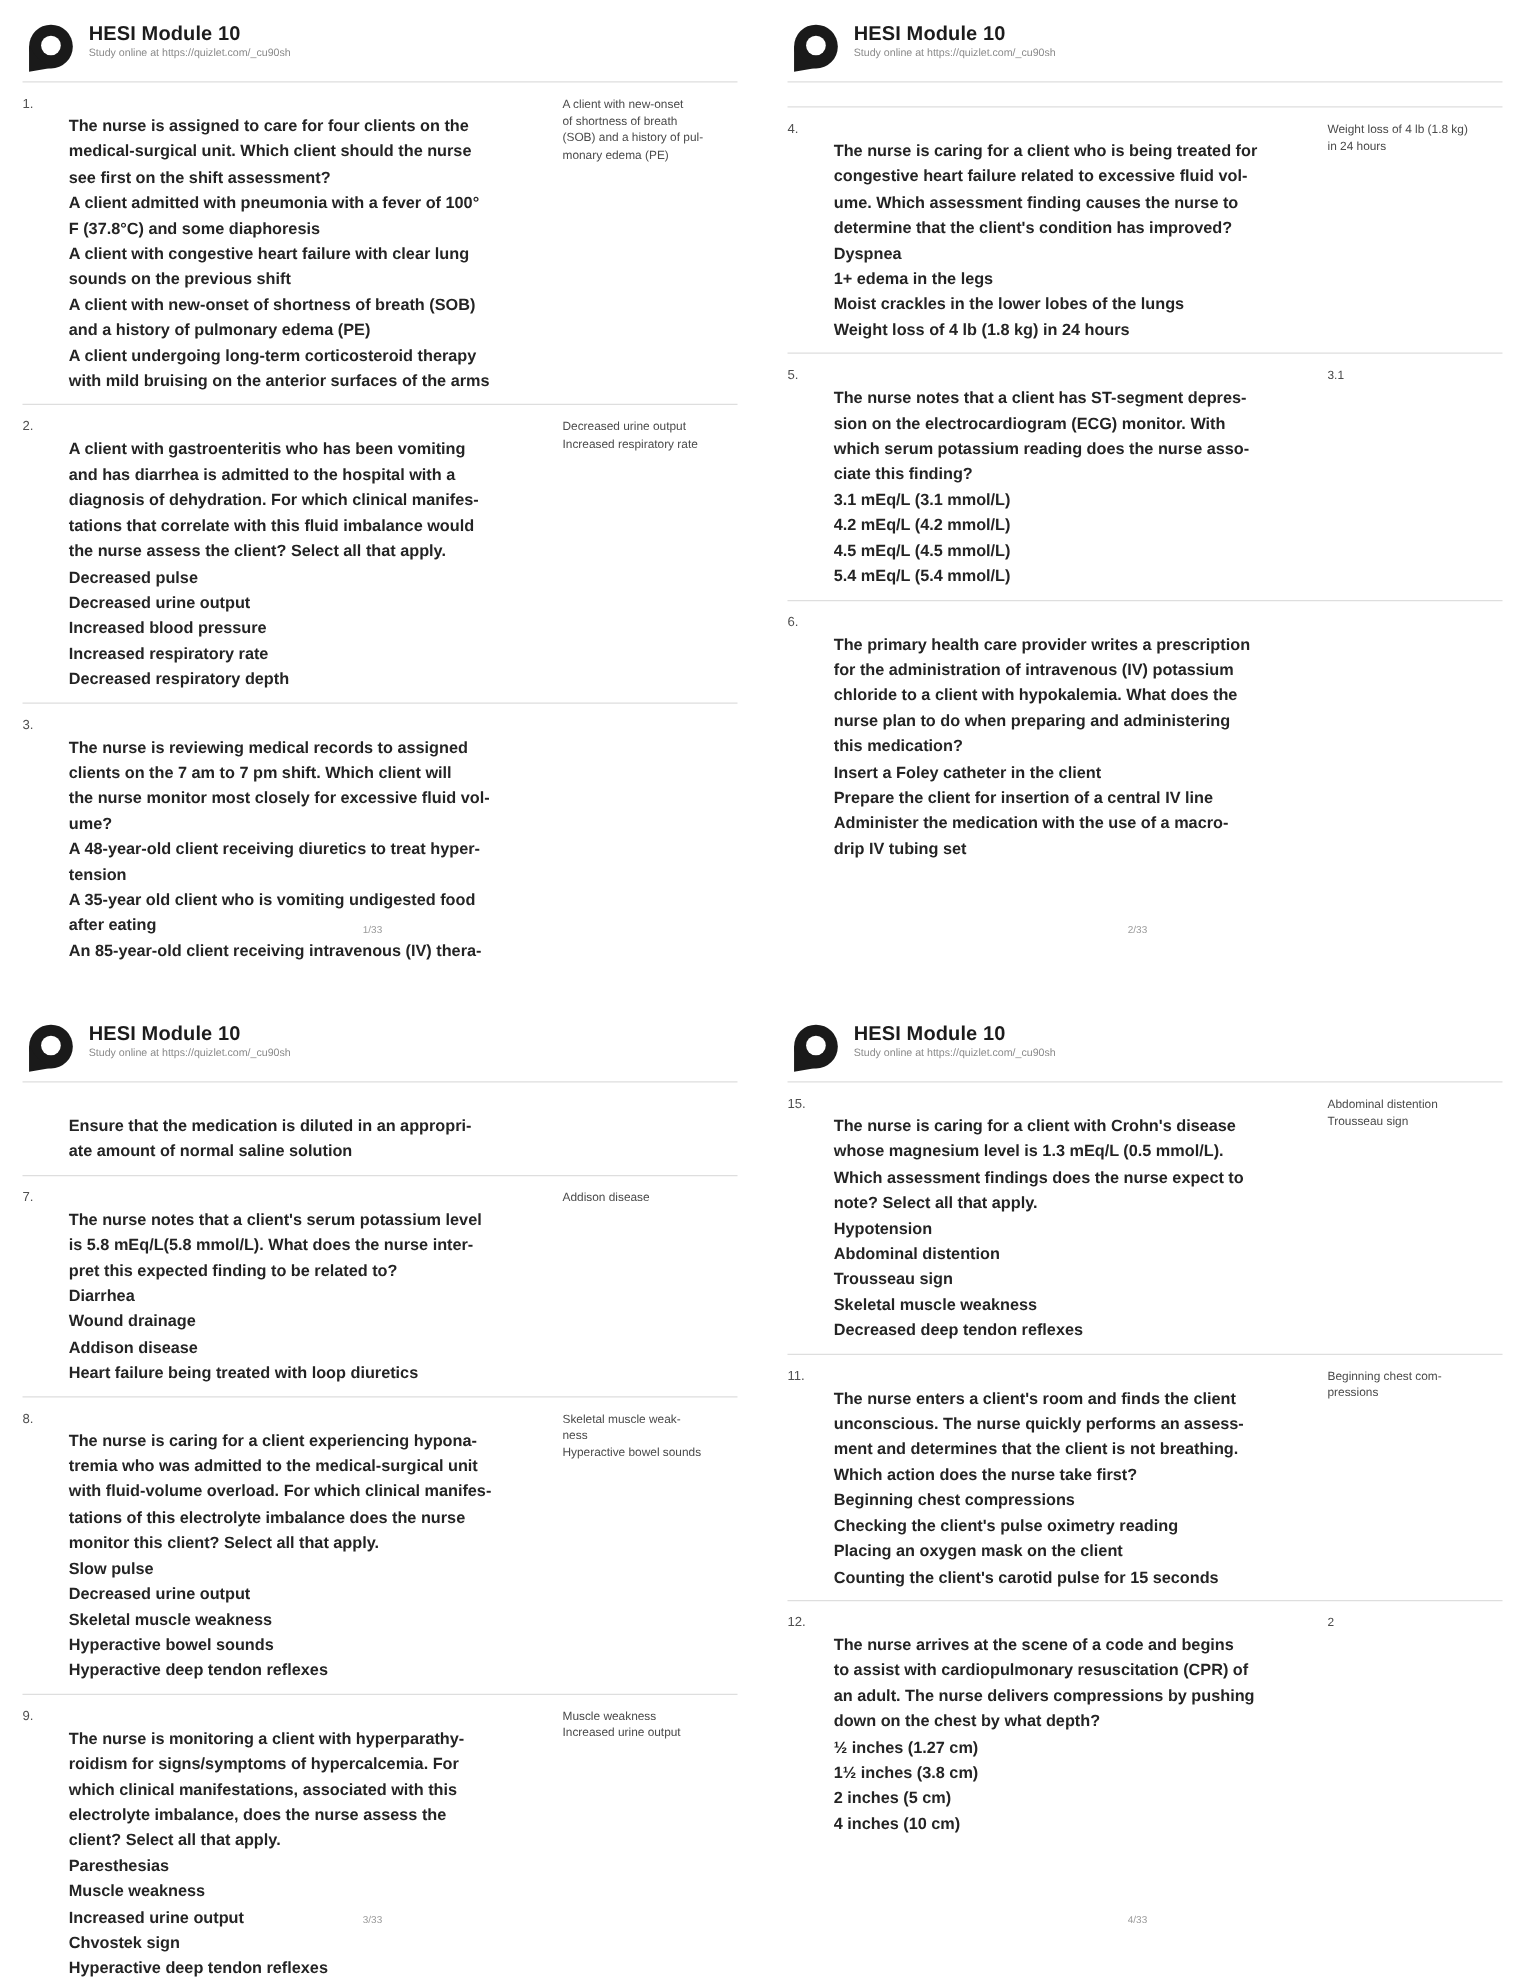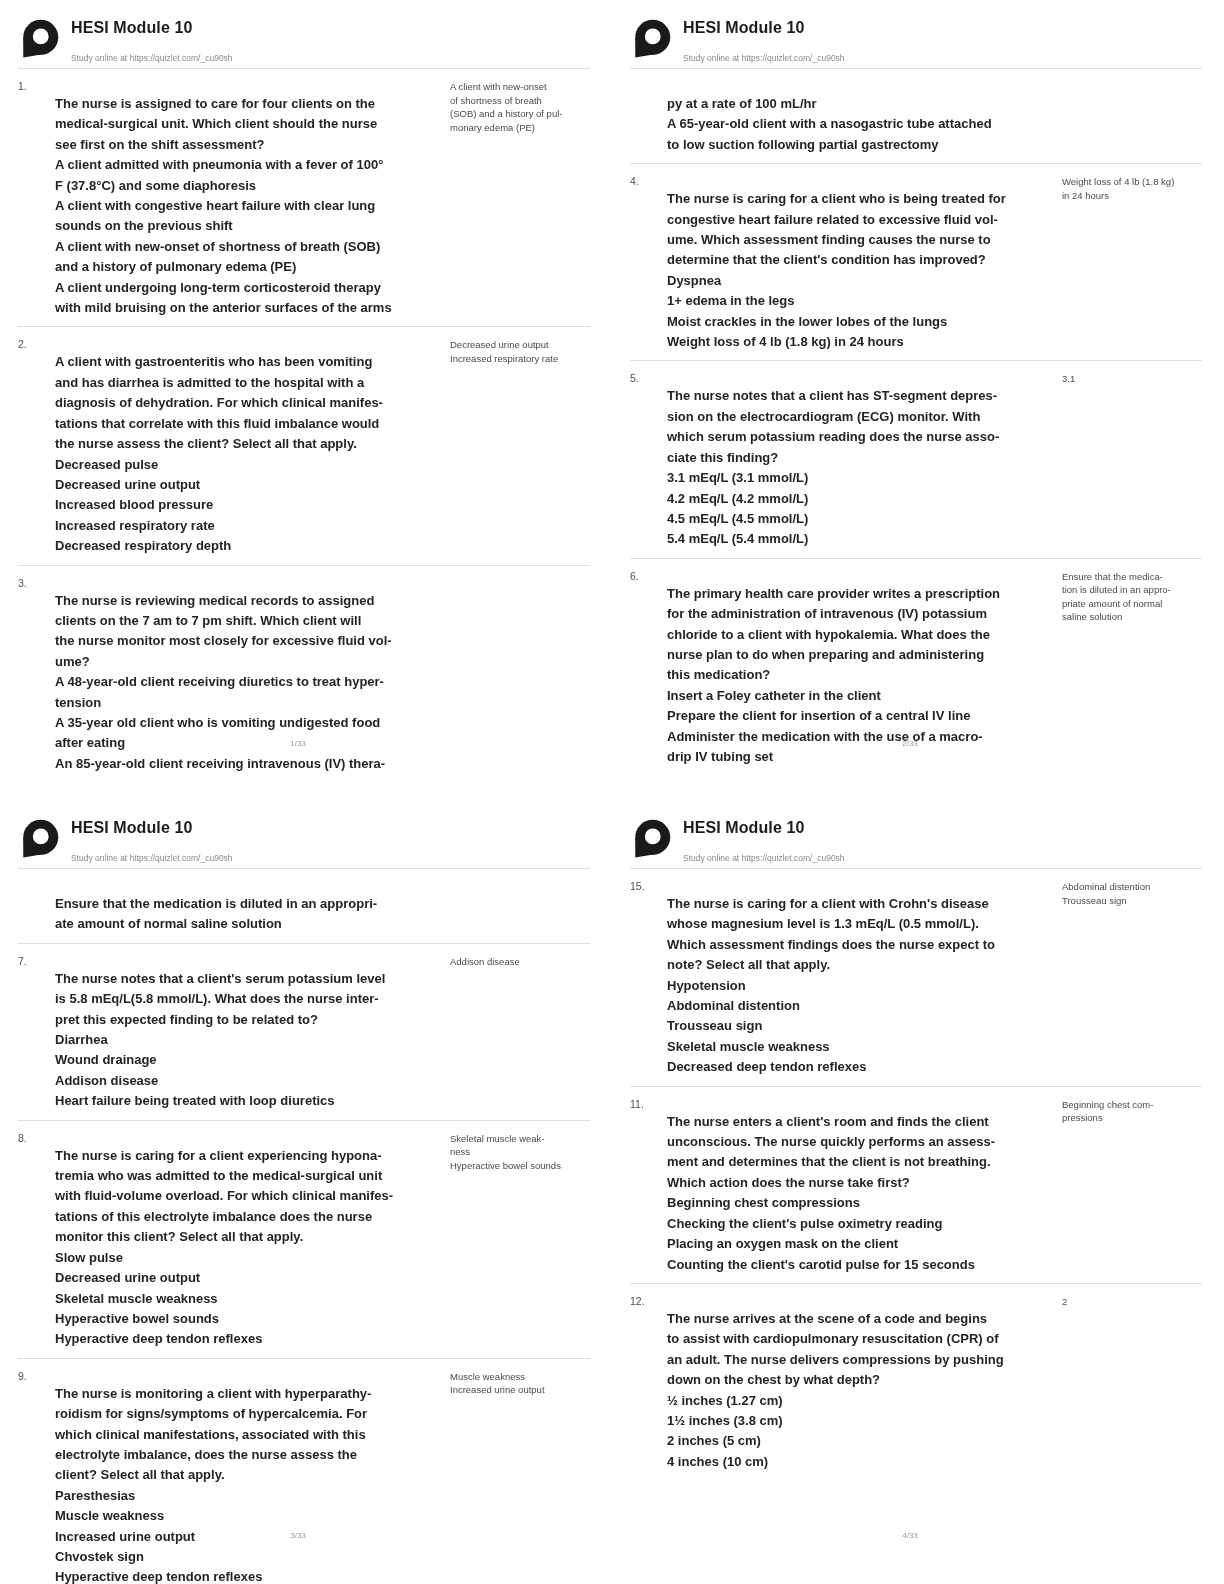--- a/index.html
+++ b/index.html
@@ -5,21 +5,21 @@
   html,body{margin:0;padding:0;background:#ffffff;}
   body{width:1224px;height:1584px;font-family:"Liberation Sans",sans-serif;-webkit-font-smoothing:antialiased;}
   .sheet{display:grid;grid-template-columns:612px 612px;grid-template-rows:792px 792px;width:1224px;height:1548px;}
   .page{position:relative;box-sizing:border-box;padding:18px 22px 0 18px;overflow:hidden;}
   .page.bottom{padding-top:26px;}
   .page-header{display:flex;align-items:flex-start;gap:11px;border-bottom:1px solid #dedede;padding-bottom:5px;}
   .logo{flex:none;width:42px;height:42px;}
   .logo svg{width:42px;height:42px;display:block;}
   .ht{padding-top:1px;}
   .title{font-size:16px;font-weight:bold;color:#1c1c1c;letter-spacing:.1px;}
-  .subtitle{font-size:8.5px;color:#8a8a8a;margin-top:16px;}
+  .subtitle{font-size:8.5px;color:#8a8a8a;margin-top:0;}
   .blocks{}
   .blocks.rule-bottom{border-bottom:1px solid #be185d;}
   .qblock{display:flex;align-items:flex-start;padding:7px 0 8px 0;}
   .qblock + .qblock{border-top:1px solid #dedede;}
   .qnum{flex:none;width:37px;font-size:10.5px;color:#4f4f4f;padding-top:4px;}
   .qtext{flex:none;width:388px;font-size:13px;font-weight:bold;color:#242424;line-height:20.4px;white-space:pre-line;margin-top:18px;}
   .qans{flex:1;min-width:0;font-size:9.5px;color:#4a4a4a;line-height:13.5px;white-space:pre-line;padding:4px 0 0 7px;}
   .footer{position:absolute;left:0;right:16px;bottom:44px;text-align:center;font-size:8px;color:#9a9a9a;}
 </style>
 </head>
@@ -99,23 +99,20 @@
         </svg>
       </span>
       <div class="ht">
         <div class="title">HESI Module 10</div>
         <div class="subtitle">Study online at https://quizlet.com/_cu90sh</div>
       </div>
     </header>
     <div class="blocks">
         <div class="qblock">
     <div class="qnum"></div>
-    <div class="qtext">py at a rate of 100 mL/hr
-A 65-year-old client with a nasogastric tube attached
-to low suction following partial gastrectomy</div>
     <div class="qans"></div>
   </div>
         <div class="qblock">
     <div class="qnum">4.</div>
     <div class="qtext">The nurse is caring for a client who is being treated for
 congestive heart failure related to excessive fluid vol-
 ume. Which assessment finding causes the nurse to
 determine that the client's condition has improved?
 Dyspnea
 1+ edema in the legs
@@ -140,24 +137,20 @@
     <div class="qnum">6.</div>
     <div class="qtext">The primary health care provider writes a prescription
 for the administration of intravenous (IV) potassium
 chloride to a client with hypokalemia. What does the
 nurse plan to do when preparing and administering
 this medication?
 Insert a Foley catheter in the client
 Prepare the client for insertion of a central IV line
 Administer the medication with the use of a macro-
 drip IV tubing set</div>
-    <div class="qans">Ensure that the medica-
-tion is diluted in an appro-
-priate amount of normal
-saline solution</div>
   </div>
       </div>
     <div class="footer">2/33</div>
   </section>
     <section class="page bottom">
     <header class="page-header">
       <span class="logo">
         <svg viewBox="0 0 48 48" aria-hidden="true">
           <circle cx="26" cy="22" r="20" fill="#1a1a1a"></circle>
           <path d="M6 22 L6 45 L30 41 Q14 37 8 24 Z" fill="#1a1a1a"></path>

